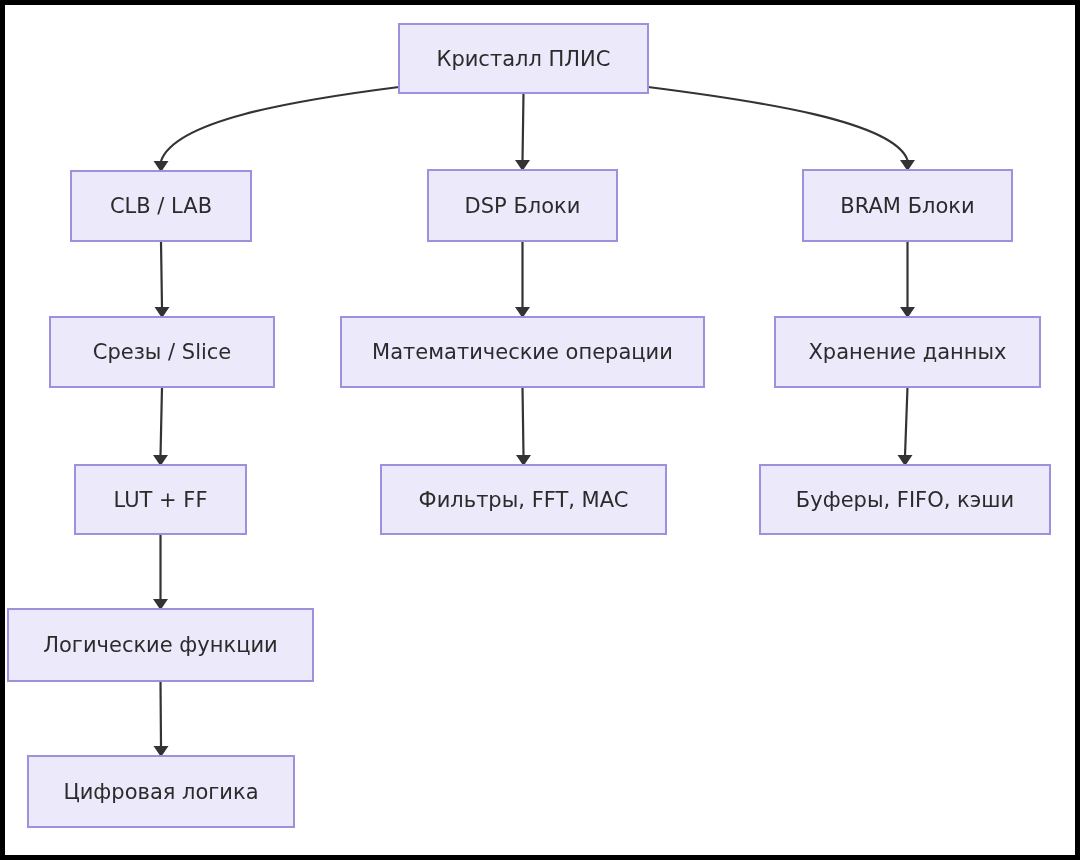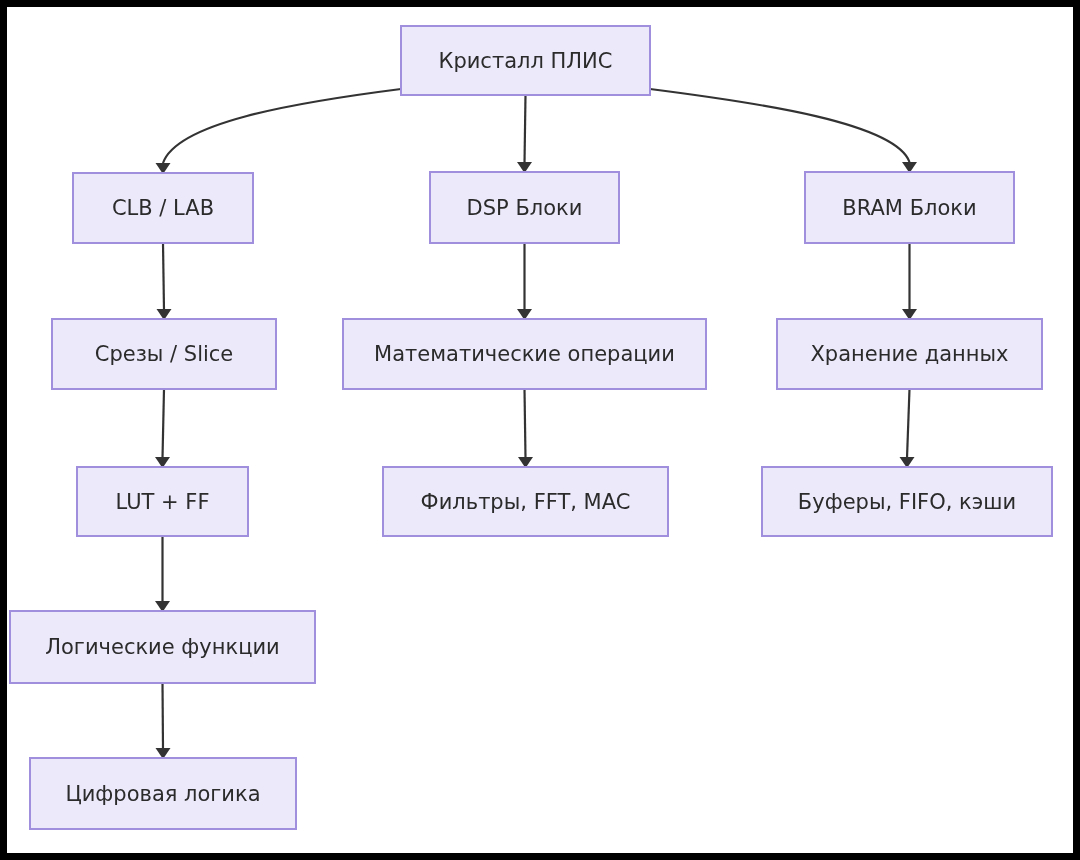--- a/index.html
+++ b/index.html
@@ -11,21 +11,21 @@
   body {
     width: 1080px;
     height: 860px;
     font-family: "DejaVu Sans", sans-serif;
   }
   #diagram-frame {
     position: relative;
     width: 1080px;
     height: 860px;
     box-sizing: border-box;
-    border: 7px solid #000000;
+    border: 5px solid #000000;
     background: #ffffff;
     overflow: hidden;
   }
   #diagram-svg {
     position: absolute;
     left: -9px;
     top: -9px;
     width: 1080px;
     height: 860px;
     display: block;

